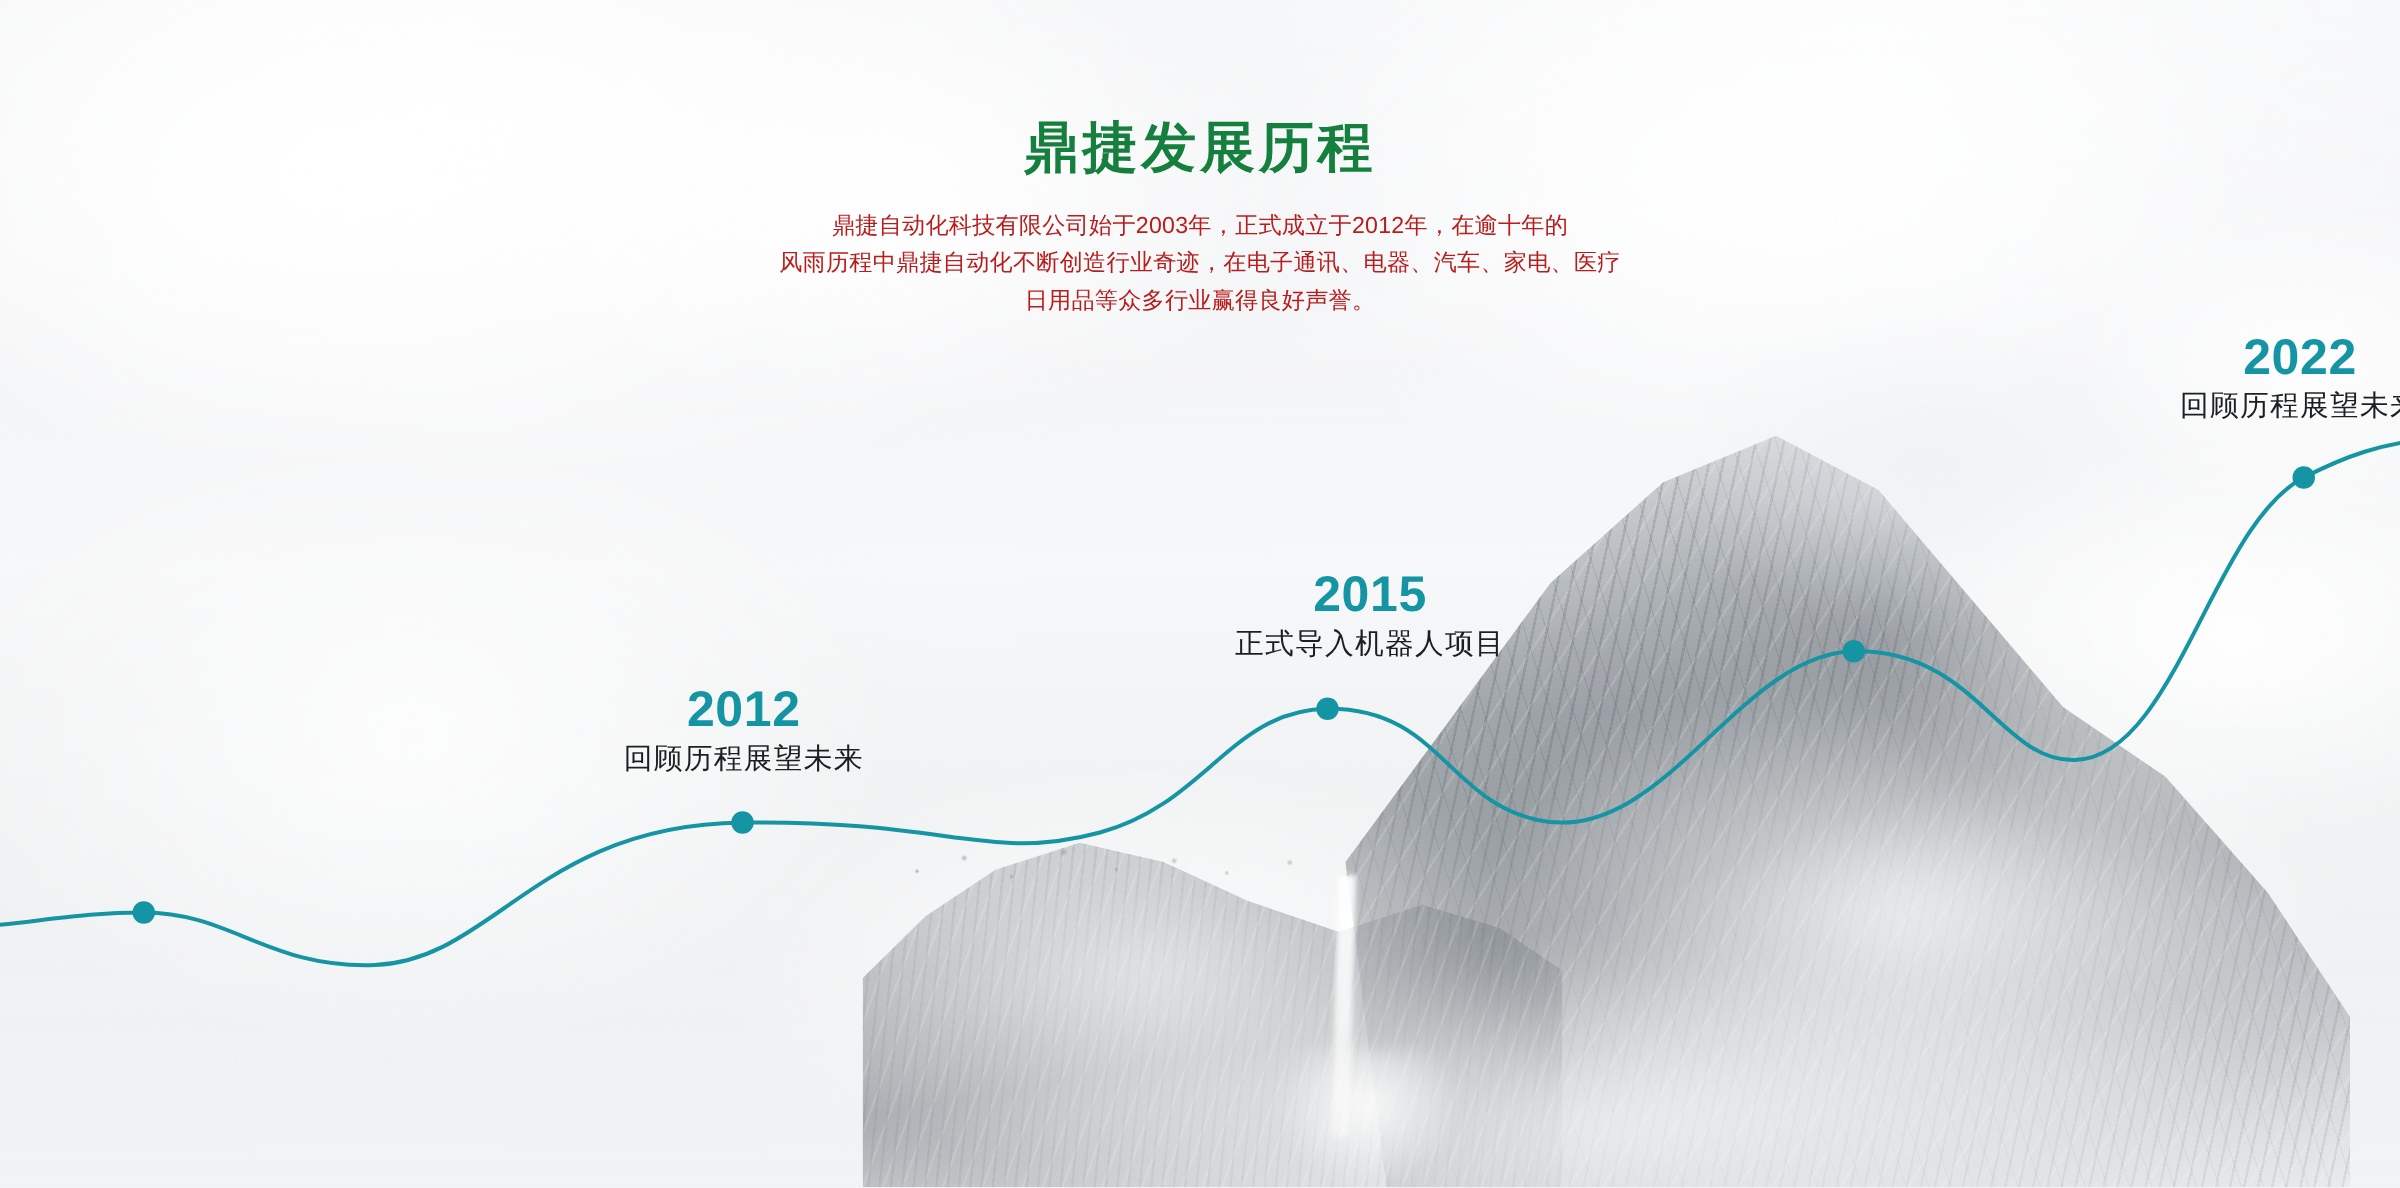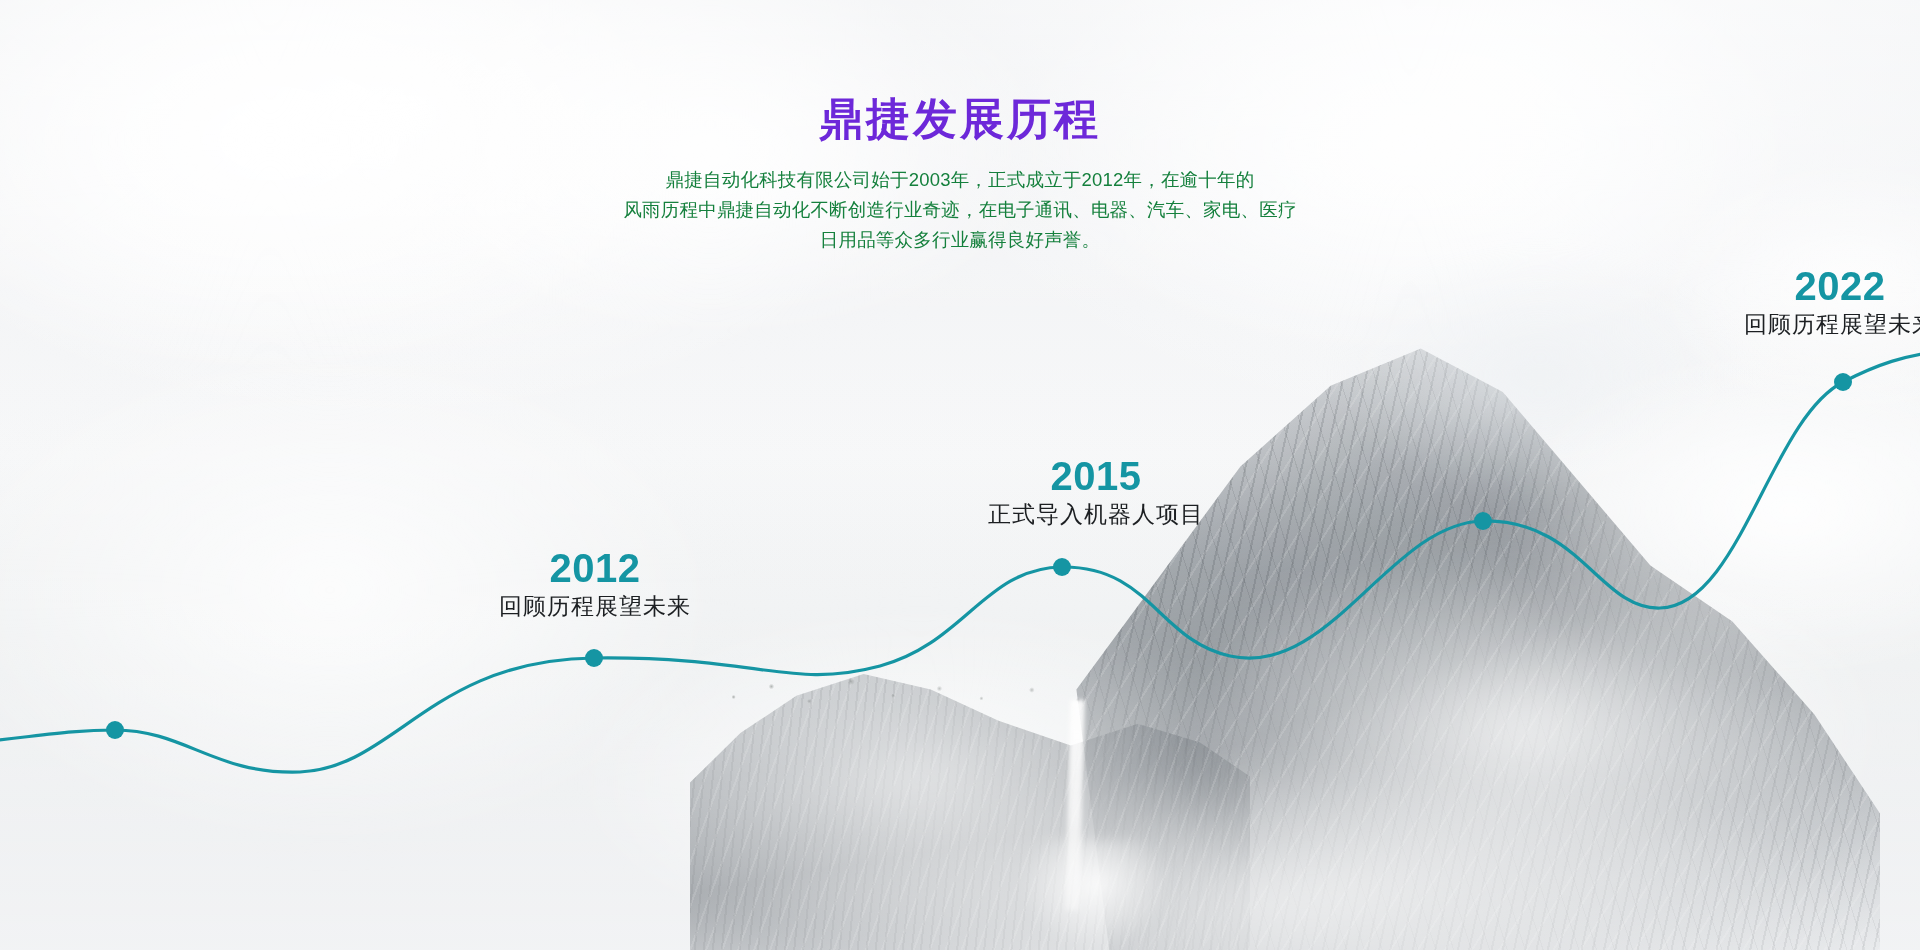--- a/index.html
+++ b/index.html
@@ -117,28 +117,28 @@
 
   
   .header {
     position:absolute; left:0; top:0; width:1920px;
     text-align:center; z-index:7;
   }
   .title {
     margin-top:95px;
     font-size:44px;
     font-weight:bold;
-    color:#6d28d9;
+    color:#15803d;
     letter-spacing:3px;
     line-height:1.1;
   }
   .desc {
     margin-top:22px;
     font-size:18.5px;
-    color:#15803d;
+    color:#b91c1c;
     line-height:1.62;
     letter-spacing:0.2px;
   }
   .desc div { white-space:nowrap; }
 
   
   .timeline { position:absolute; inset:0; z-index:6; }
   .timeline svg { position:absolute; left:0; top:0; }
 
   .milestone { position:absolute; text-align:center; z-index:8; }

